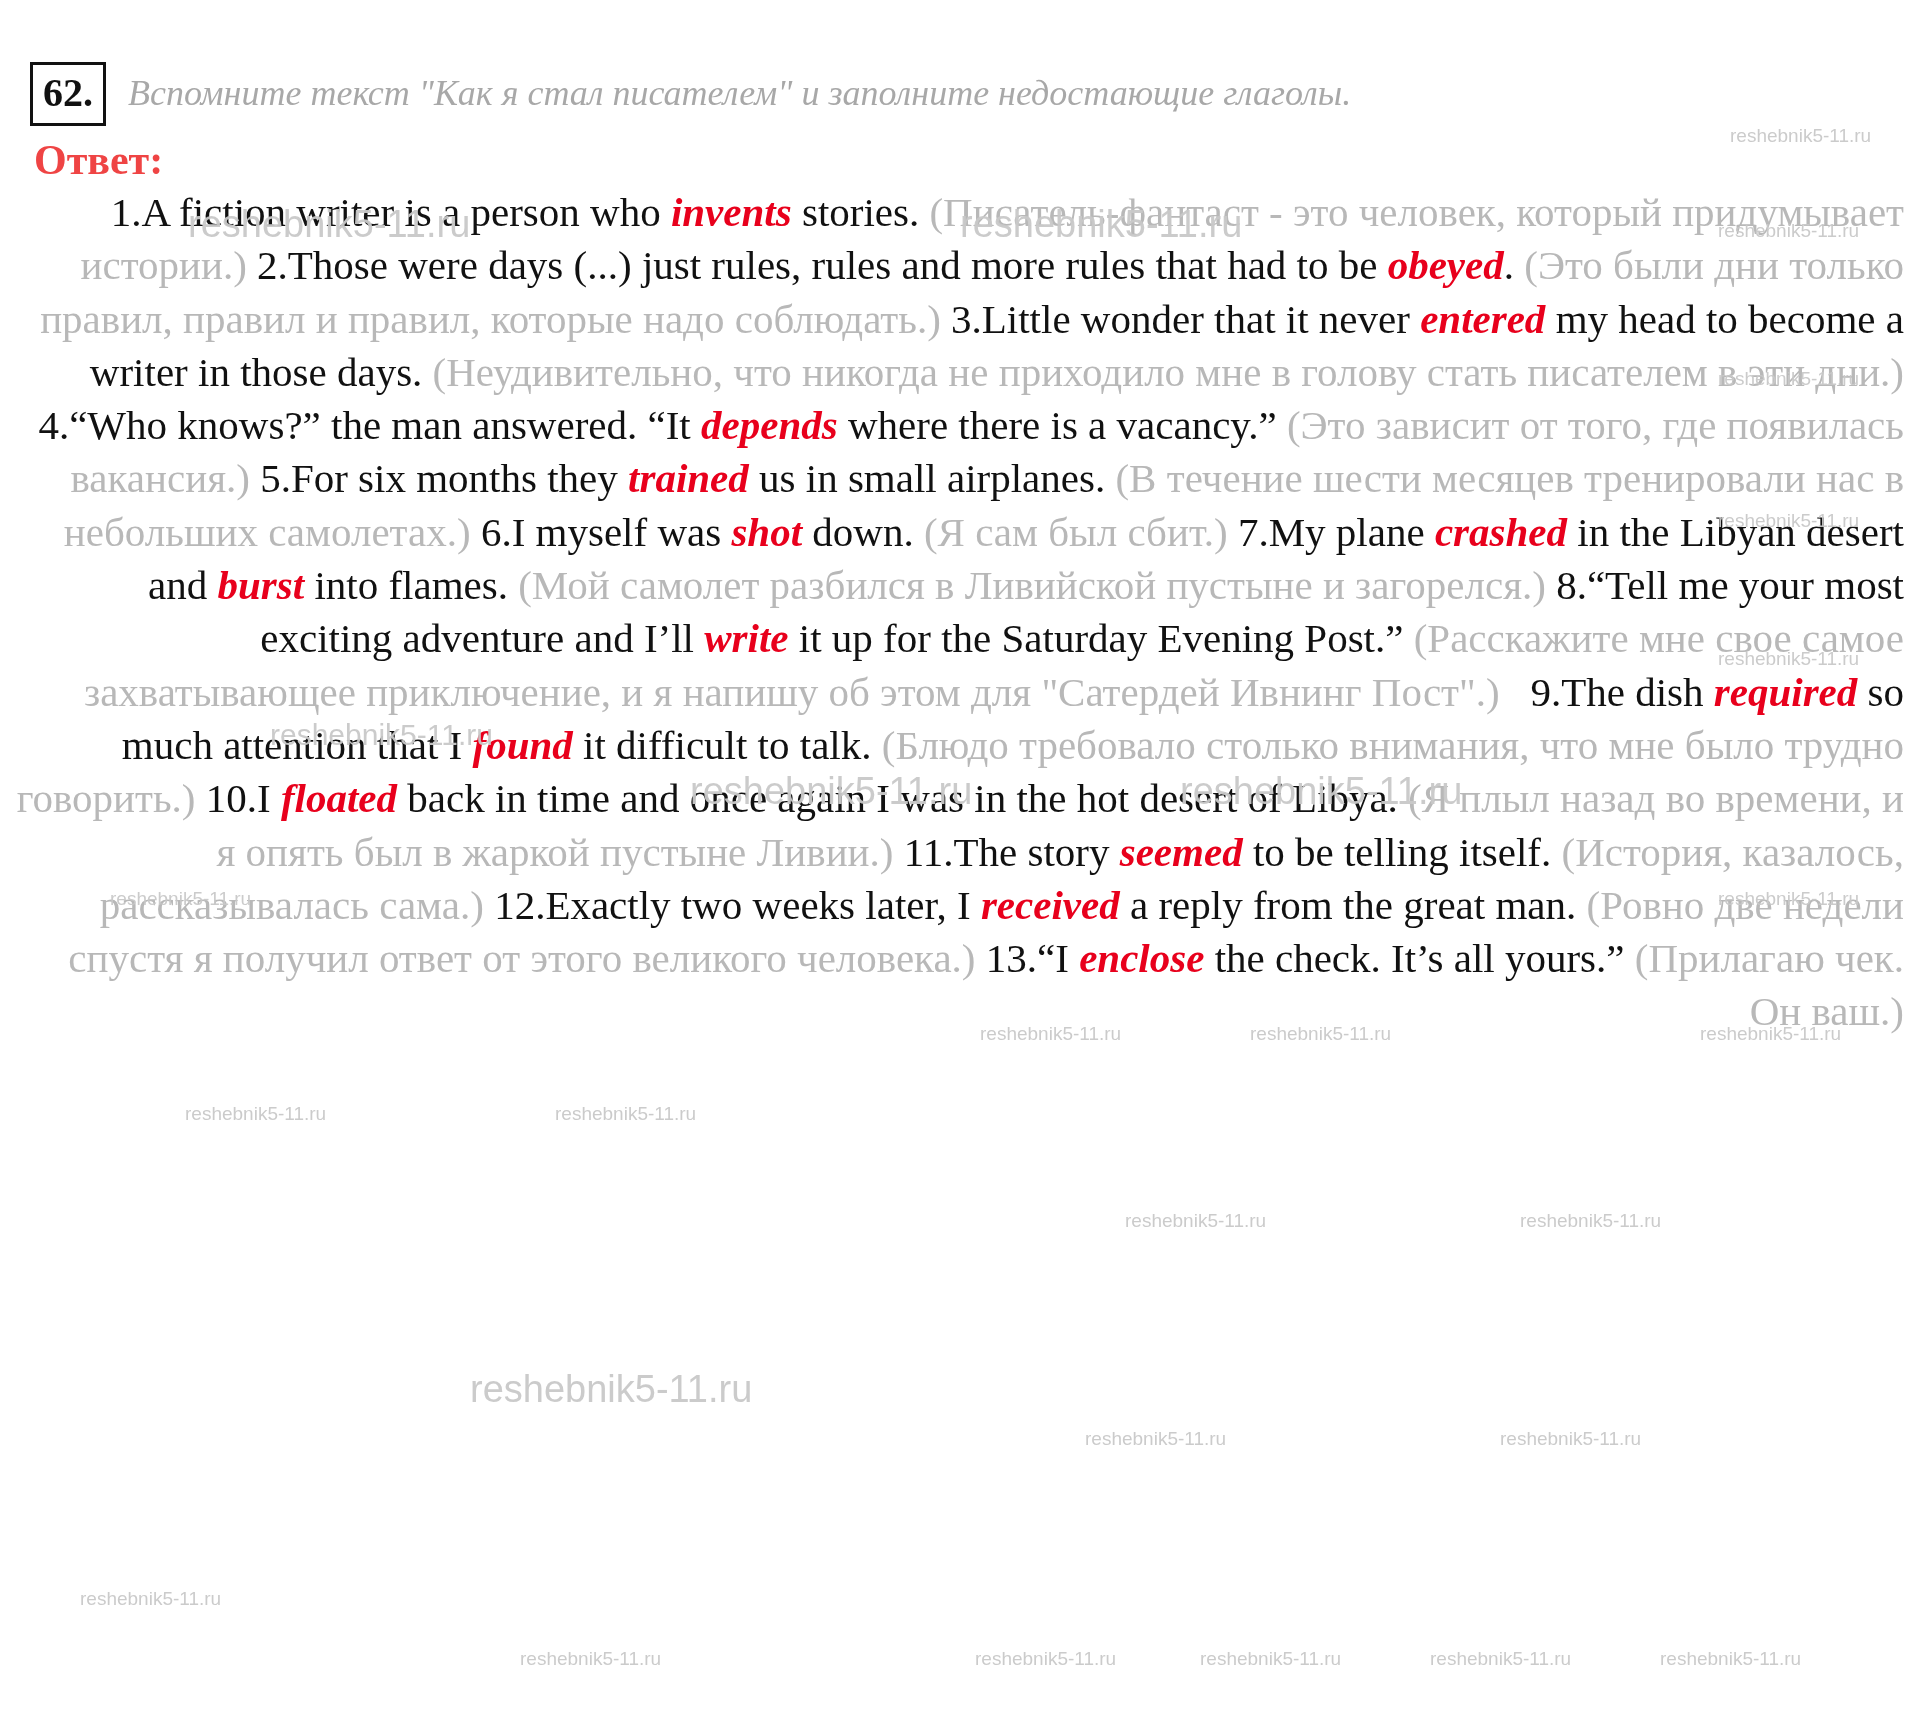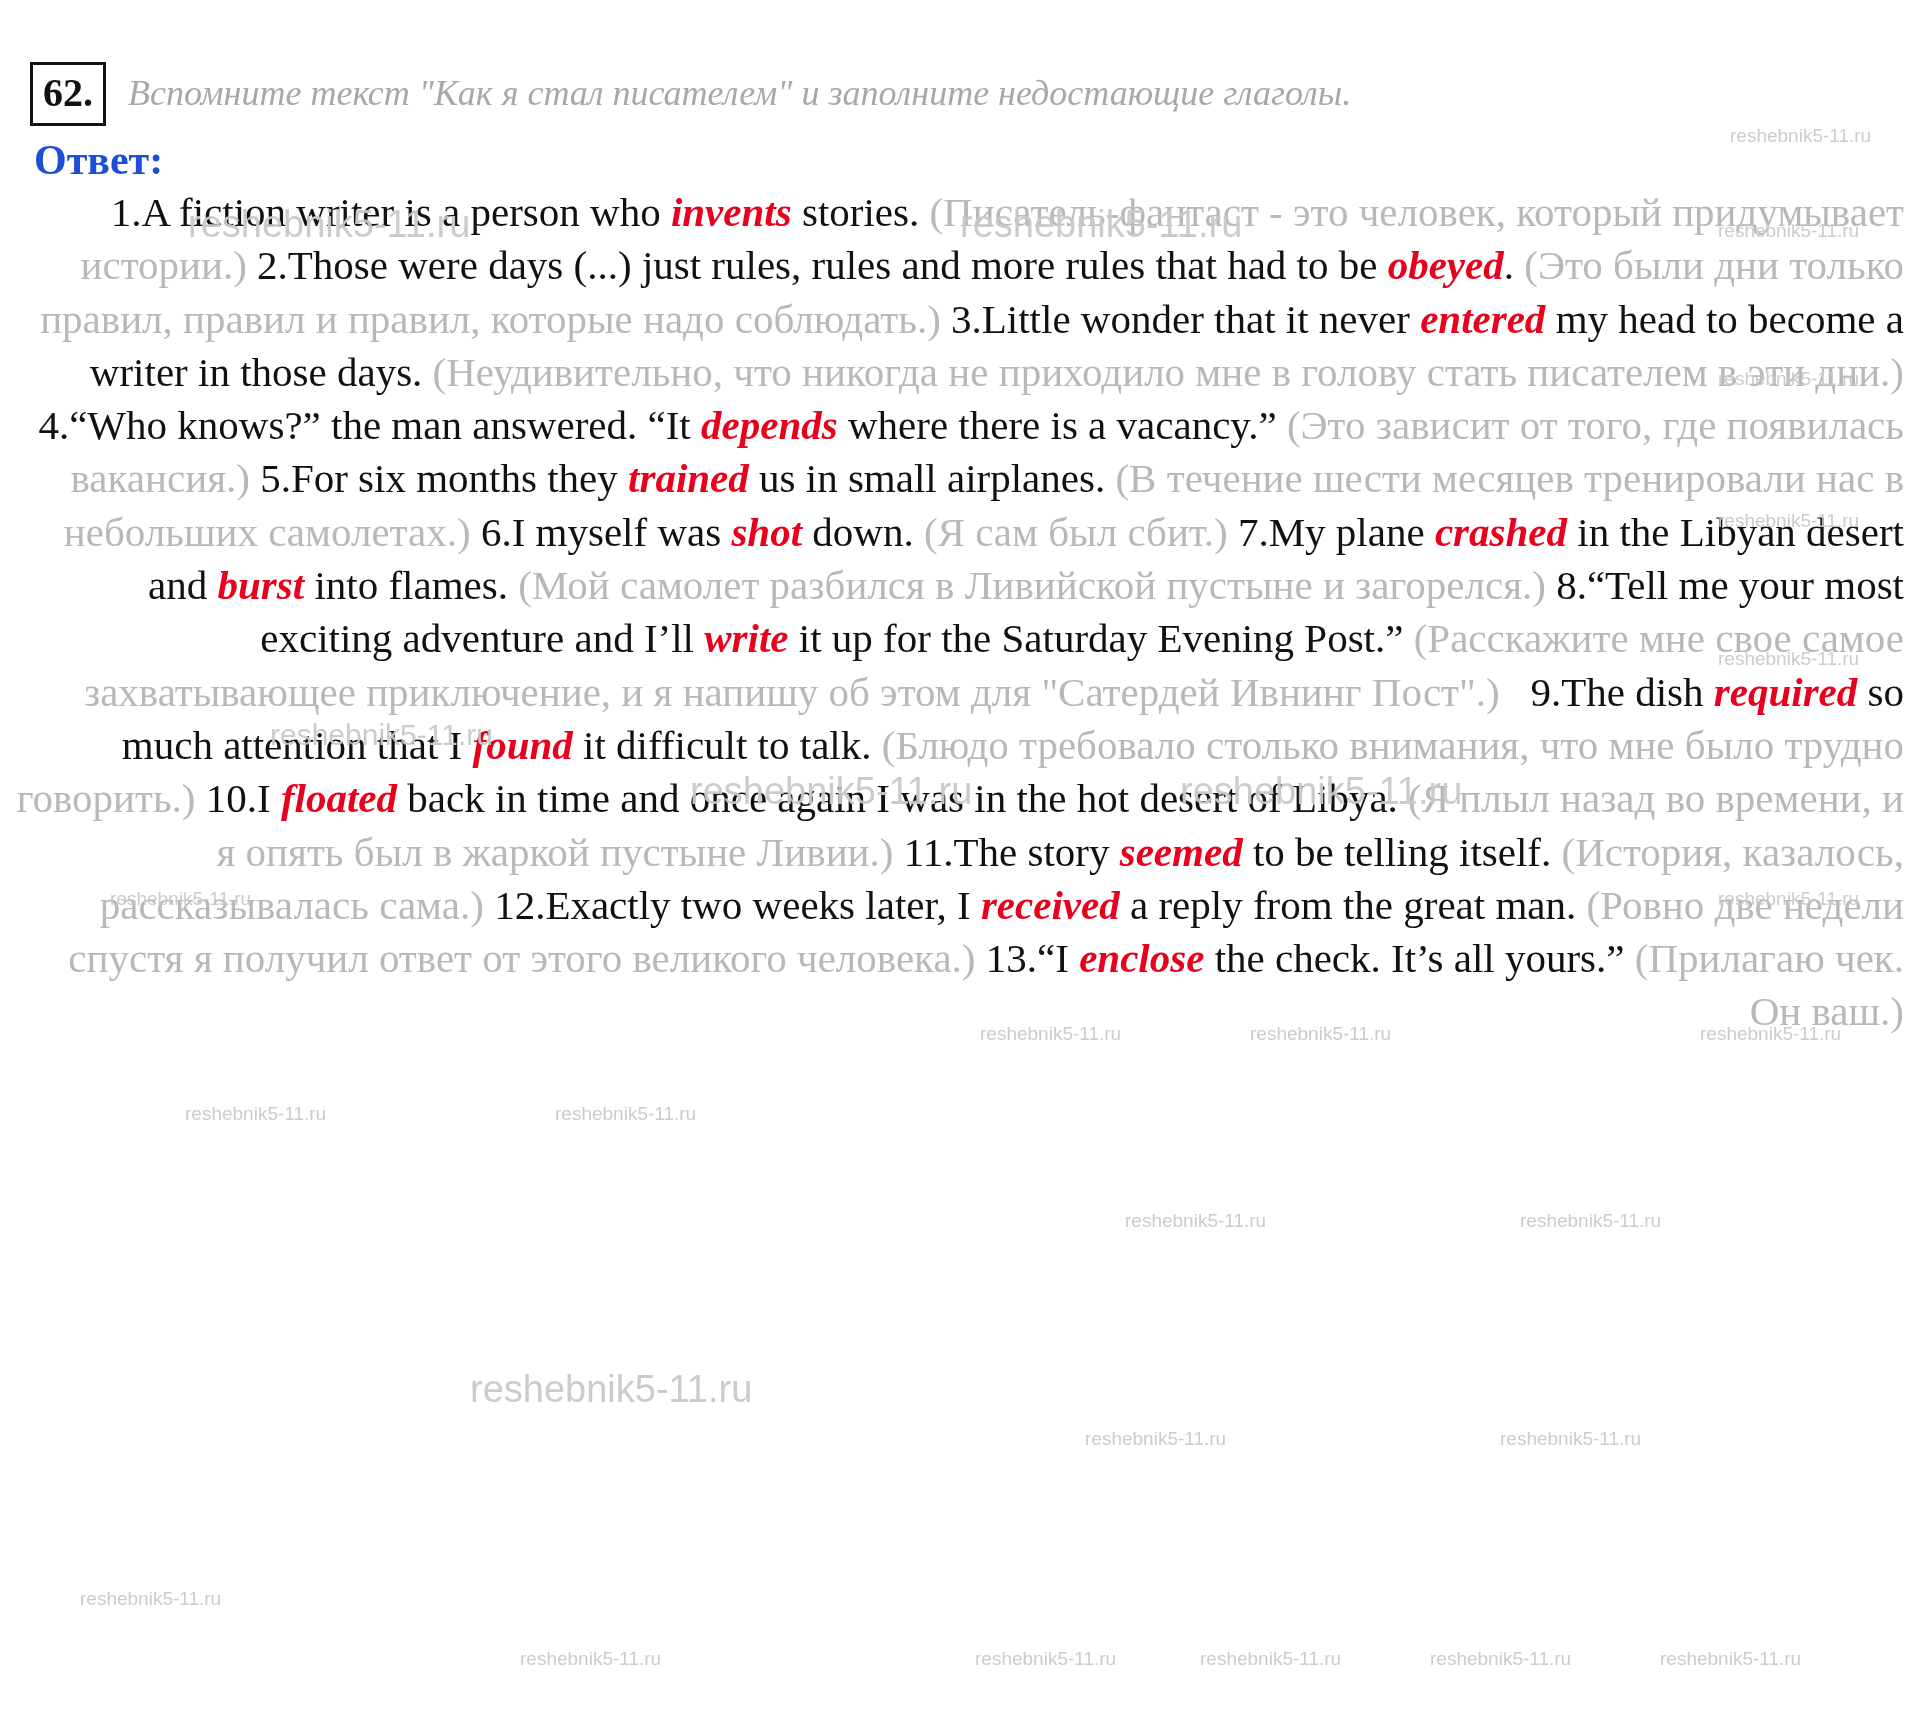--- a/index.html
+++ b/index.html
@@ -47,21 +47,21 @@
     color: #a8a8a8;
     margin-left: 22px;
     margin-top: 10px;
     white-space: nowrap;
   }
 
   .answer-label {
     font-family: "Liberation Serif", serif;
     font-weight: bold;
     font-size: 42px;
-    color: #1d4ed8;
+    color: #ef4444;
     padding: 10px 12px 0 34px;
   }
 
   
   .body-text {
     position: relative;
     padding: 2px 28px 0 10px;
     font-size: 41px;
     line-height: 1.30;
     color: #111;

